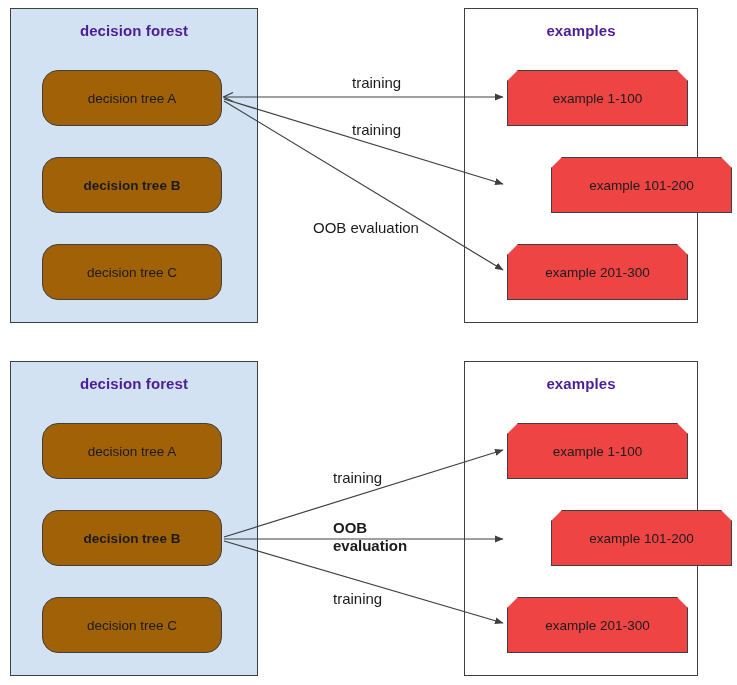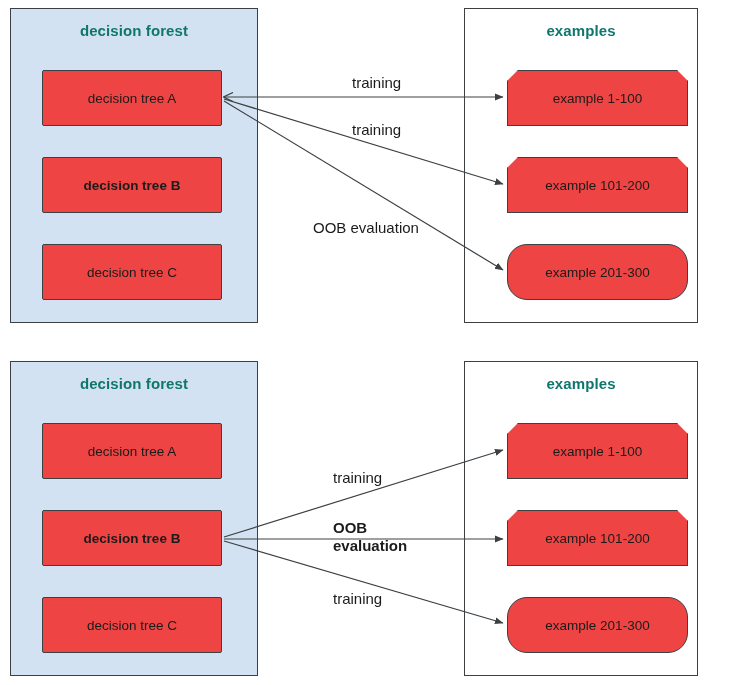--- a/index.html
+++ b/index.html
@@ -46,31 +46,31 @@
   }
   .panel-title {
     position: absolute;
     left: 0;
     top: 13px;
     width: 100%;
     text-align: center;
     font-size: 15px;
     font-weight: bold;
     letter-spacing: 0.1px;
-    color: #0f766e;
+    color: #4c1d95;
   }
 
   .tree-box {
     position: absolute;
     left: 31px;
     width: 180px;
     height: 56px;
-    background: #ef4444;
+    background: #a16207;
     border: 1px solid #3c4043;
-    border-radius: 2px;
+    border-radius: 16px;
     box-sizing: border-box;
     display: flex;
     align-items: center;
     justify-content: center;
     font-size: 13.5px;
     color: #1b1b1b;
   }
   .tree-box.t0 { top: 61px; }
   .tree-box.t1 { top: 148px; font-weight: bold; }
   .tree-box.t2 { top: 235px; }
@@ -84,22 +84,22 @@
     border: 1px solid #3c4043;
     box-sizing: border-box;
     display: flex;
     align-items: center;
     justify-content: center;
     font-size: 13.5px;
     color: #1b1b1b;
     clip-path: polygon(0 11px, 11px 0, calc(100% - 11px) 0, 100% 11px, 100% 100%, 0 100%);
   }
   .example-box.e0 { top: 61px; }
-  .example-box.e1 { top: 148px; }
-  .example-box.e2 { top: 235px; border-radius: 20px; }
+  .example-box.e1 { top: 148px; margin-left: 44px; }
+  .example-box.e2 { top: 235px; }
 
   .edges {
     position: absolute;
     left: 0;
     top: 0;
     width: 737px;
     height: 330px;
     overflow: visible;
     pointer-events: none;
   }

